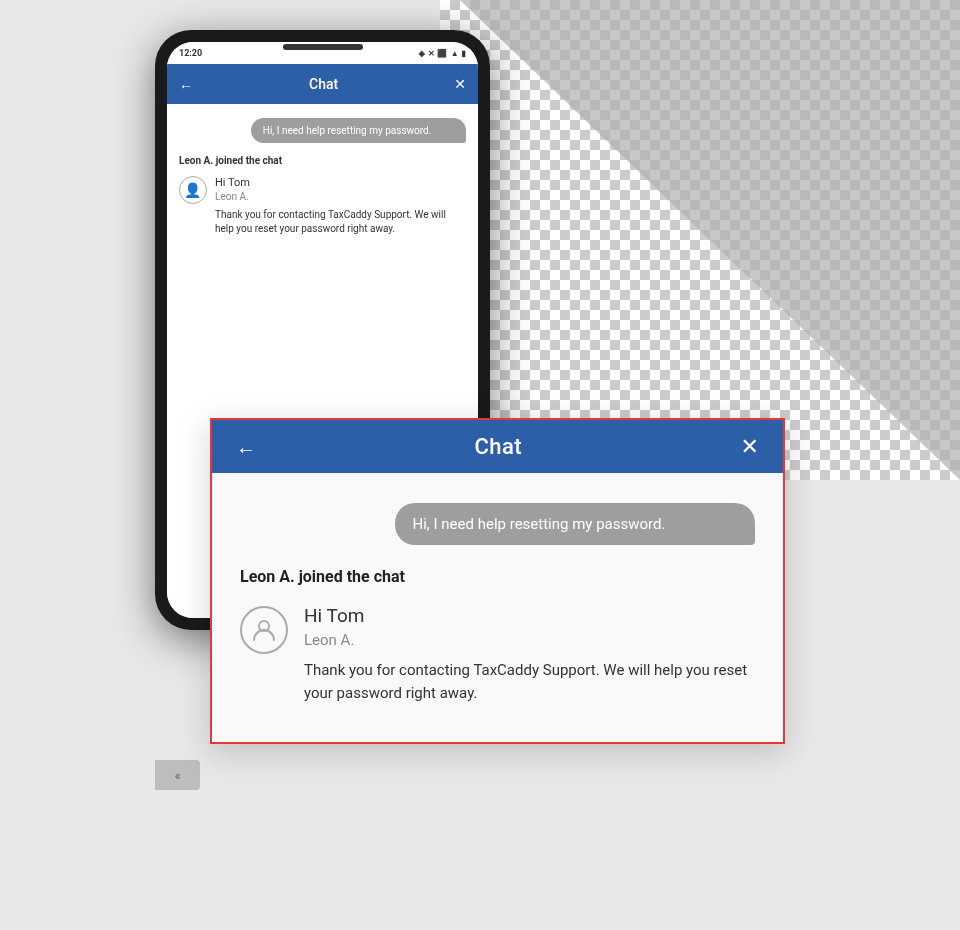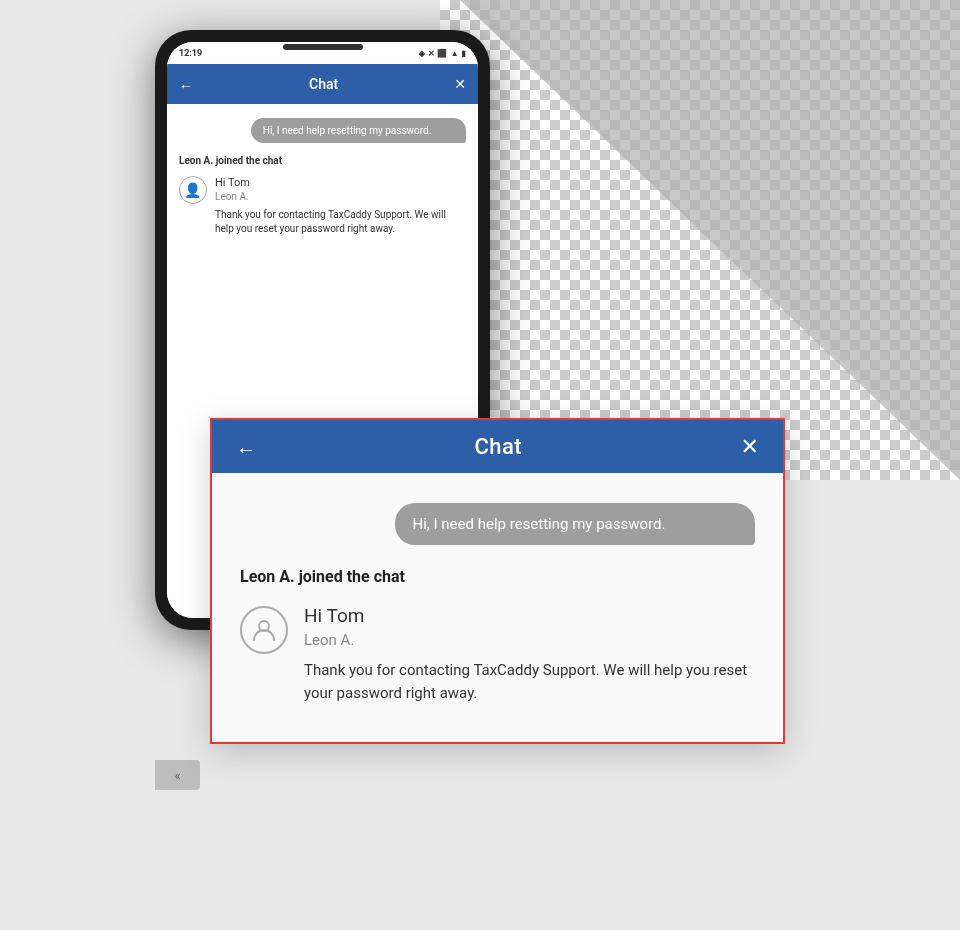--- a/index.html
+++ b/index.html
@@ -323,21 +323,21 @@
 
 <div class="checkered-bg"></div>
 <div class="triangle-overlay"></div>
 
 <div class="phone-wrapper">
   <div class="phone-body">
     <div class="phone-notch"></div>
     <div class="phone-screen">
 
       <div class="status-bar">
-        <span>12:19</span>
+        <span>12:20</span>
         <div class="status-bar-right">
           <span>◈</span>
           <span>✕</span>
           <span>⬛</span>
           <span>▲</span>
           <span>▮</span>
         </div>
       </div>
 
       <div class="chat-header-phone">

